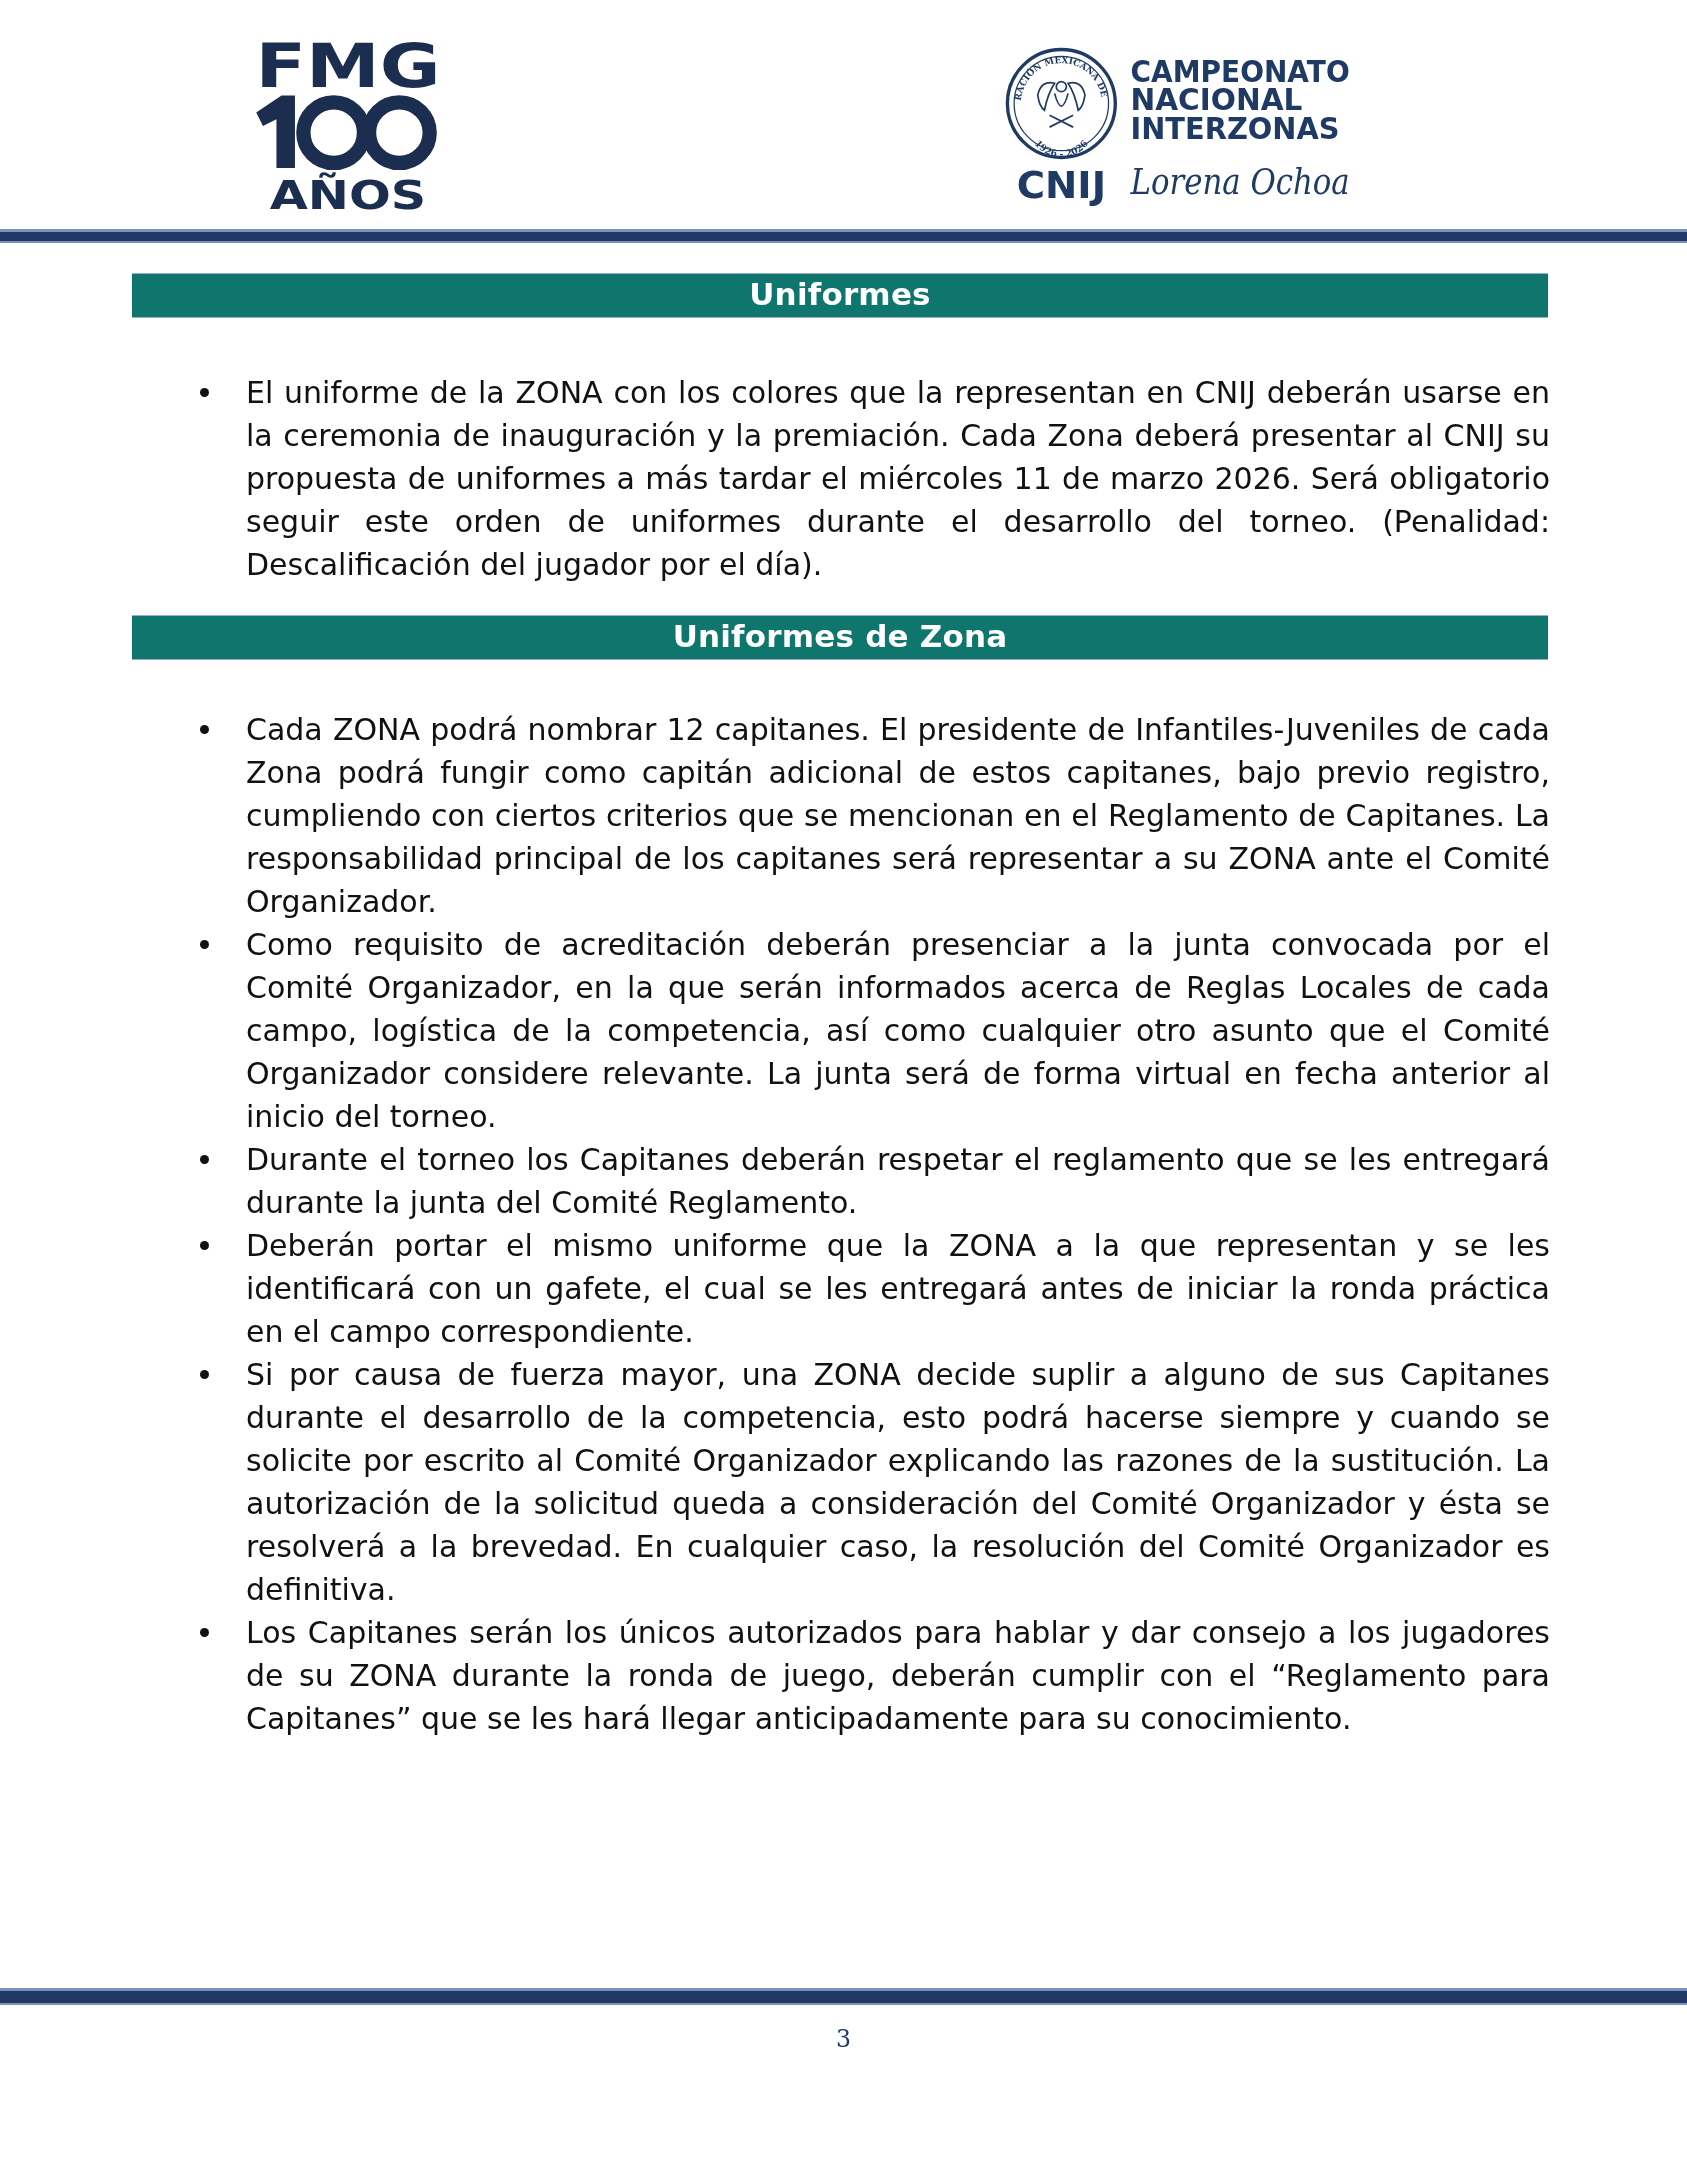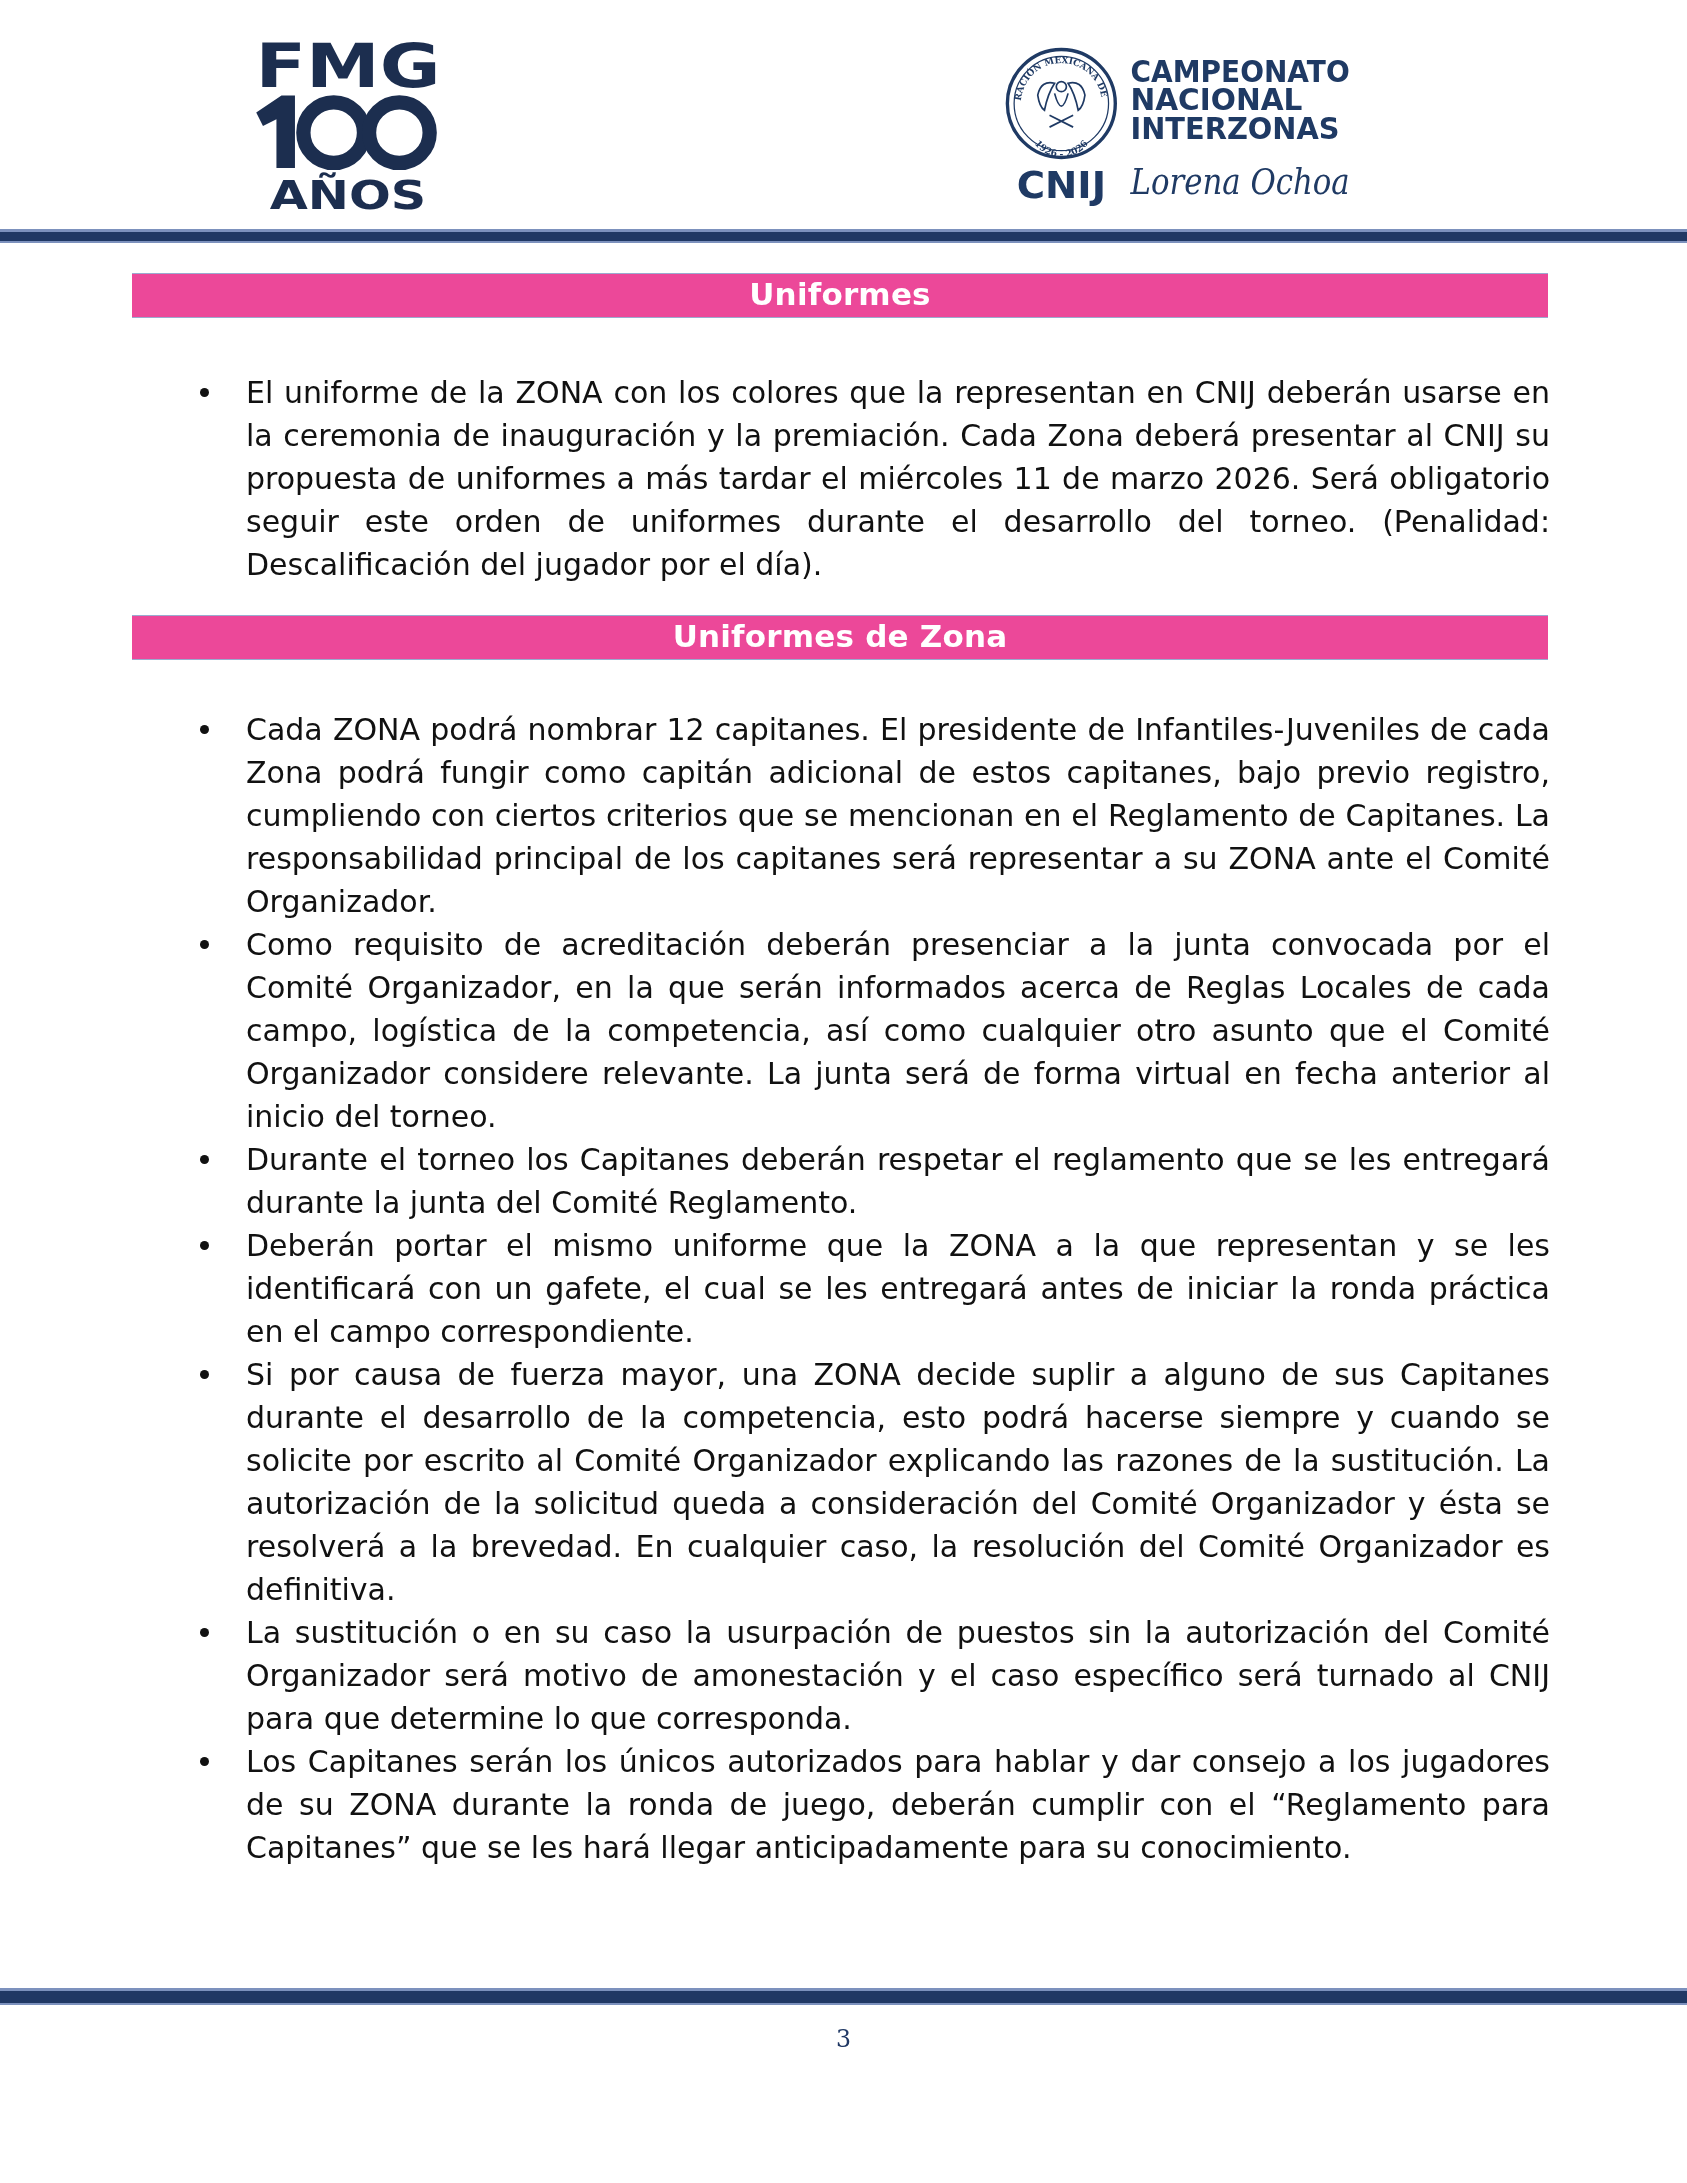--- a/index.html
+++ b/index.html
@@ -8,21 +8,21 @@
   .logo-fmg { position: absolute; left: 251px; top: 35px; width: 194px; height: 181px; }
   .logo-cnij { position: absolute; left: 1004px; top: 46px; width: 371px; height: 169px; }
 
   .rule { position: absolute; left: 0; width: 1687px; background: #203864; }
   .rule::before, .rule::after { content: ""; position: absolute; left: 0; right: 0; height: 2.5px; background: #7c91bd; }
   .rule::before { top: 0; }
   .rule::after { bottom: 0; }
   .rule-top { top: 229px; height: 14.3px; }
   .rule-bottom { top: 1988px; height: 17px; }
 
-  .section-bar { position: absolute; left: 132px; width: 1416px; height: 45px; background: #ec4899;
+  .section-bar { position: absolute; left: 132px; width: 1416px; height: 45px; background: #0f766e;
     border-top: 1.7px solid #9aabcf; border-bottom: 1.7px solid #9aabcf; box-sizing: border-box;
     color: #ffffff; font-weight: bold; font-size: 31px; text-align: center; line-height: 41px; letter-spacing: 0.2px; }
   .bar-1 { top: 273px; }
   .bar-2 { top: 615px; }
 
   .list { position: absolute; left: 192px; width: 1350px; margin: 8px; padding: 0; list-style: none; }
   .list-1 { top: 363px; }
   .list-2 { top: 700px; }
   .item { position: relative; padding-left: 46px; font-size: 30px; line-height: 43px; text-align: justify; }
   .bullet { position: absolute; left: 0; top: 17px; width: 9.3px; height: 9.3px; border-radius: 50%; background: #111111; }
@@ -99,23 +99,19 @@
   <li class="item">
     <span class="bullet"></span>
     <span>Deberán portar el mismo uniforme que la ZONA a la que representan y se les identificará con un gafete, el cual se les entregará antes de iniciar la ronda práctica en el campo correspondiente.</span>
   </li>
   <li class="item">
     <span class="bullet"></span>
     <span>Si por causa de fuerza mayor, una ZONA decide suplir a alguno de sus Capitanes durante el desarrollo de la competencia, esto podrá hacerse siempre y cuando se solicite por escrito al Comité Organizador explicando las razones de la sustitución. La autorización de la solicitud queda a consideración del Comité Organizador y ésta se resolverá a la brevedad. En cualquier caso, la resolución del Comité Organizador es definitiva.</span>
   </li>
   <li class="item">
     <span class="bullet"></span>
-    <span>La sustitución o en su caso la usurpación de puestos sin la autorización del Comité Organizador será motivo de amonestación y el caso específico será turnado al CNIJ para que determine lo que corresponda.</span>
-  </li>
-  <li class="item">
-    <span class="bullet"></span>
     <span>Los Capitanes serán los únicos autorizados para hablar y dar consejo a los jugadores de su ZONA durante la ronda de juego, deberán cumplir con el “Reglamento para Capitanes” que se les hará llegar anticipadamente para su conocimiento.</span>
   </li>
 </ul>
 
 <div class="rule rule-bottom"></div>
 <div class="page-number">3</div>
 
 
 </body></html>

